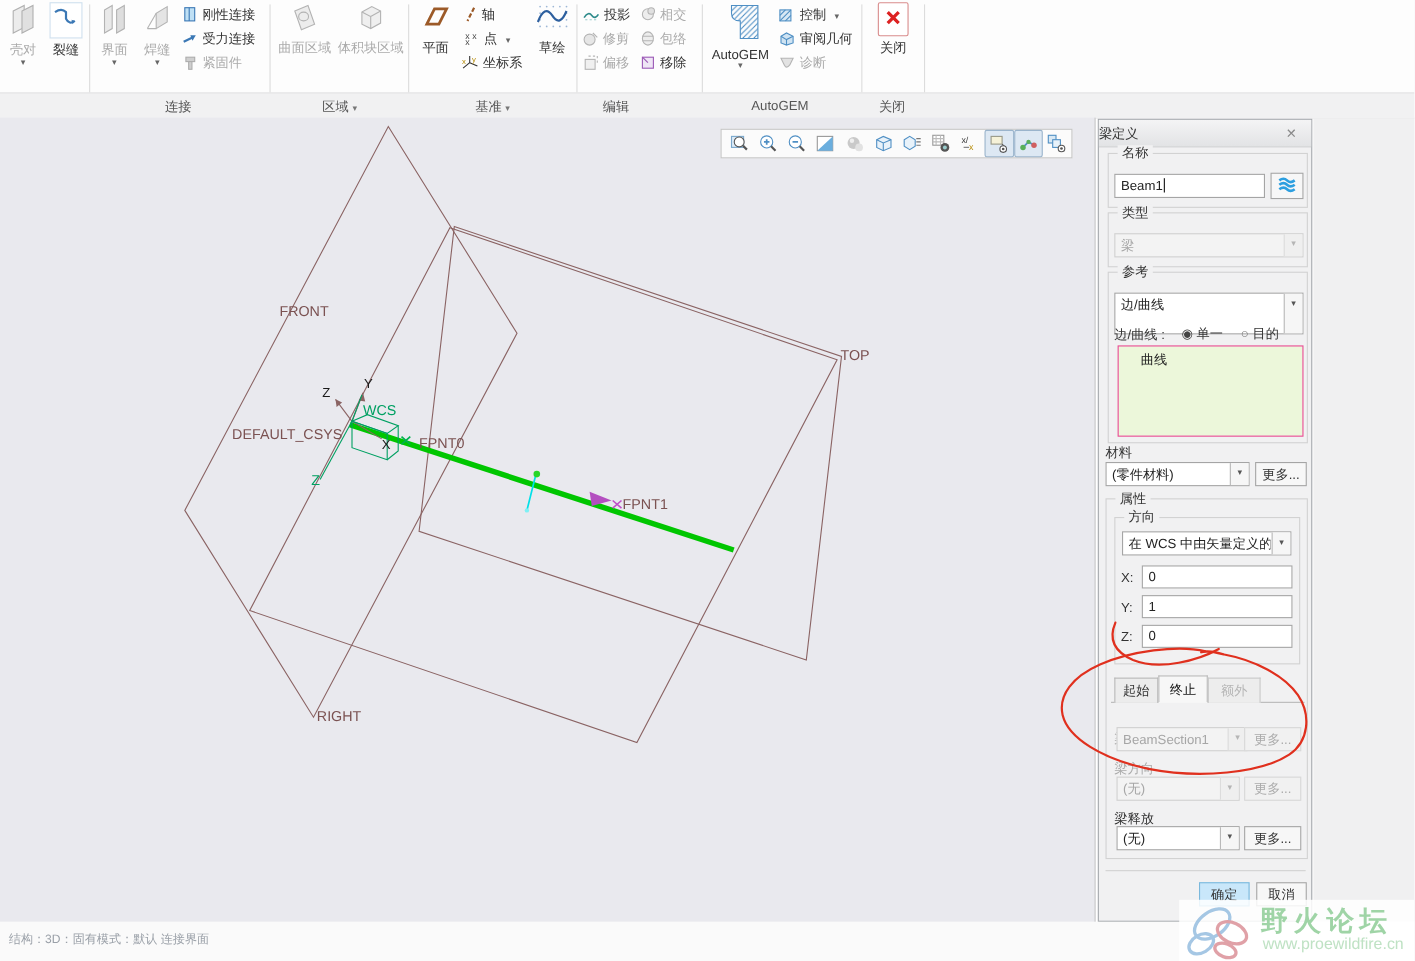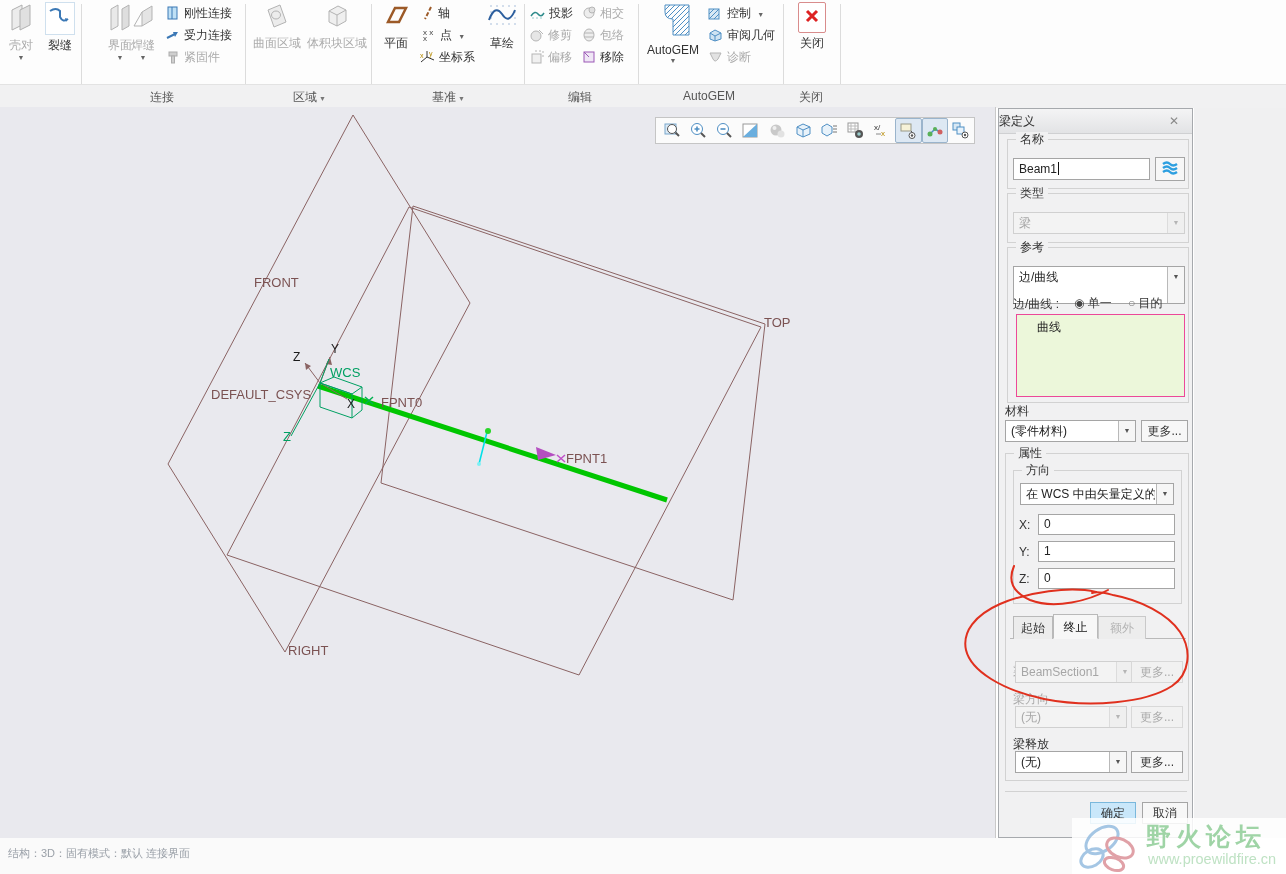--- a/index.html
+++ b/index.html
@@ -85,21 +85,21 @@
     <div class="gbtn" style="left:42px;width:36px;">
       <span class="iconbox" style="border:1px solid #cfe0ee;background:#fff;">
         <svg width="28" height="28">
             <path d="M4 8 Q10 4 14 8 L14 14 Q17 20 22 16" fill="none" stroke="#3b78b5" stroke-width="2"></path>
             <path d="M22 16 l-3 -1 l1 4 z" fill="#3b78b5"></path>
           </svg>
       </span>
       <span class="blabel">裂缝</span>
     </div>
 
-    <div class="gbtn dis" style="left:86px;width:36px;margin-left:16px;">
+    <div class="gbtn dis" style="left:86px;width:36px;">
       <span class="iconbox">
         <svg width="26" height="30">
             <path d="M4 7 L11 3 L11 24 L4 28 Z" fill="#e9e9e9" stroke="#b3b3b3"></path>
             <path d="M15 7 L22 3 L22 24 L15 28 Z" fill="#dedede" stroke="#b3b3b3"></path>
           </svg>
       </span>
       <span class="blabel">界面</span>
       <span class="barrow">▼</span>
     </div>
     <div class="gbtn dis" style="left:125px;width:36px;text-align:center;">
@@ -308,21 +308,21 @@
             <path d="M8 8 L18 18 M18 8 L8 18" stroke="#d22" stroke-width="3"></path>
           </svg>
       </span>
       <span class="blabel">关闭</span>
     </div>
 
     <div id="glabels">
       <div class="glabel" style="left:150px;"><span>连接</span></div>
       <div class="glabel" style="left:293px;"><span>区域</span><span class="ga">▼</span></div>
       <div class="glabel" style="left:432px;"><span>基准</span><span class="ga">▼</span></div>
-      <div class="glabel" style="left:568px;text-align:right;"><span>编辑</span></div>
+      <div class="glabel" style="left:548px;text-align:right;"><span>编辑</span></div>
       <div class="glabel" style="left:683px;"><span>AutoGEM</span></div>
       <div class="glabel" style="left:799px;"><span>关闭</span></div>
     </div>
   </div>
 
   <div id="viewport">
     <svg width="995" height="731" style="position:absolute;left:0;top:0;">
 
       <polygon points="353,8 470,196 285,545 168,357" fill="none" stroke="#8a6363" stroke-width="1"></polygon>
       <polygon points="413,99 765,217 733,493 381,376" fill="none" stroke="#8a6363" stroke-width="1"></polygon>

